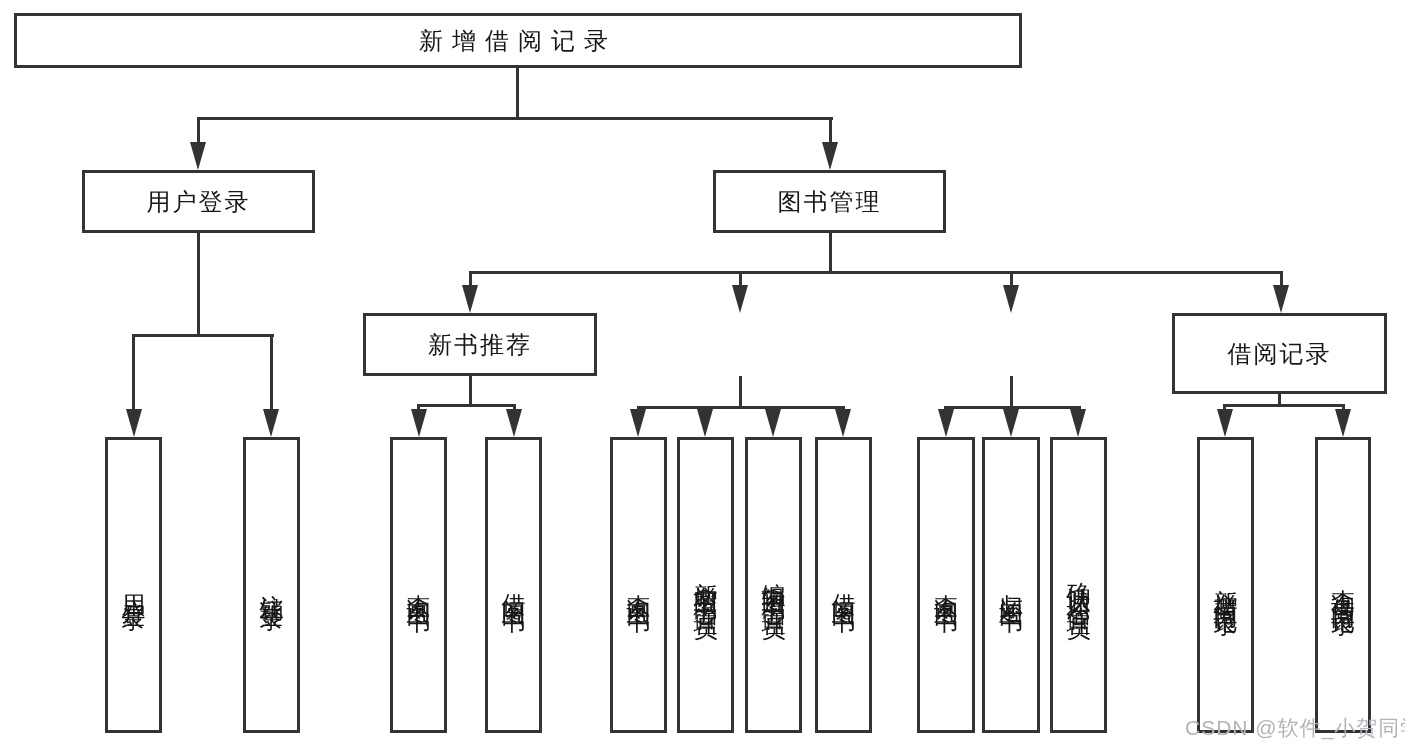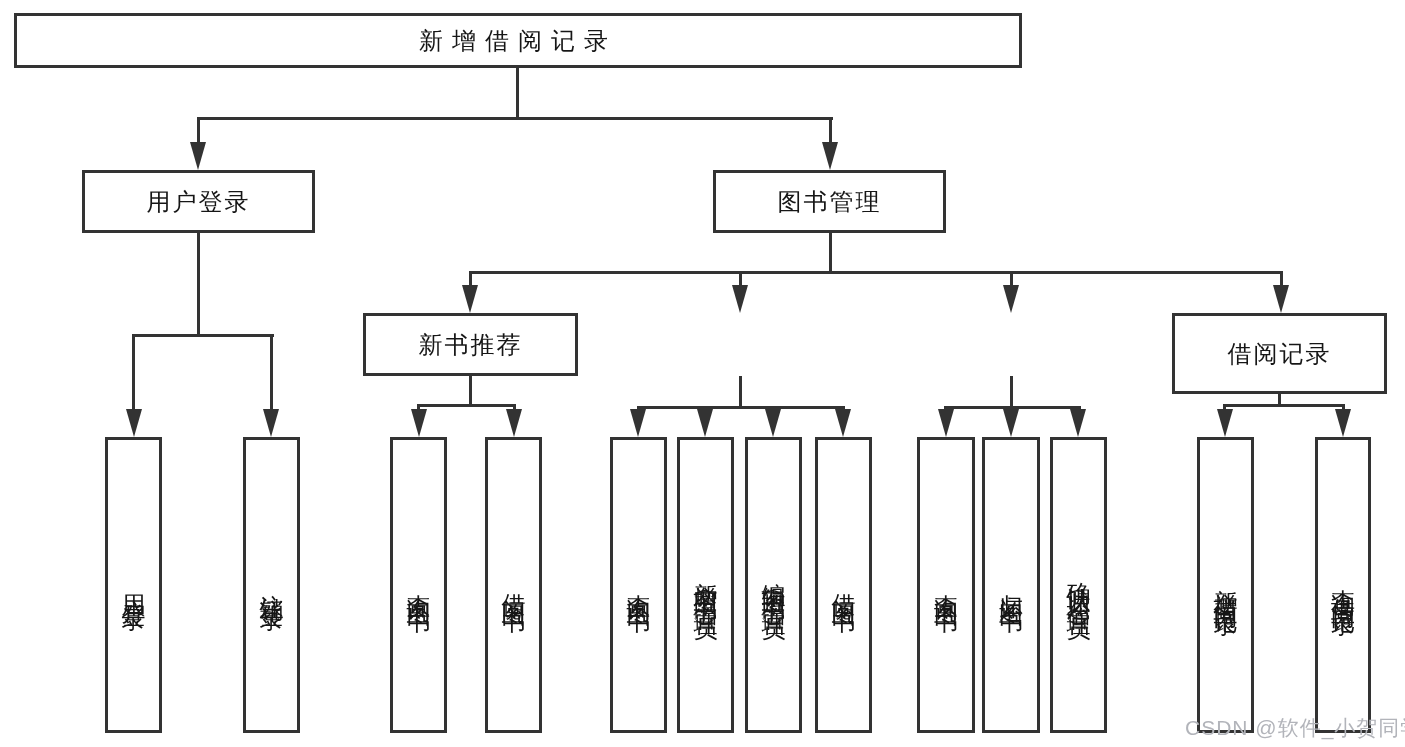--- a/index.html
+++ b/index.html
@@ -80,21 +80,21 @@
   <div class="ln" style="left:469px;top:271px;width:814px;height:3px"></div>
   <div class="ln" style="left:469px;top:271px;width:3px;height:20px"></div>
   <div class="ln" style="left:739px;top:271px;width:3px;height:20px"></div>
   <div class="ln" style="left:1010px;top:271px;width:3px;height:20px"></div>
   <div class="ln" style="left:1280px;top:271px;width:3px;height:20px"></div>
   <div class="arr" style="left:462px;top:285px"></div>
   <div class="arr" style="left:732px;top:285px"></div>
   <div class="arr" style="left:1003px;top:285px"></div>
   <div class="arr" style="left:1273px;top:285px"></div>
 
-  <div class="box" style="left:363px;top:313px;width:215px;height:63px">新书推荐</div>
+  <div class="box" style="left:363px;top:313px;width:234px;height:63px">新书推荐</div>
   <div class="box" style="left:1172px;top:313px;width:215px;height:81px">借阅记录</div>
 
   <div class="ln" style="left:469px;top:376px;width:3px;height:31px"></div>
   <div class="ln" style="left:417px;top:404px;width:99px;height:3px"></div>
   <div class="ln" style="left:417px;top:404px;width:3px;height:12px"></div>
   <div class="ln" style="left:513px;top:404px;width:3px;height:12px"></div>
   <div class="arr" style="left:411px;top:409px"></div>
   <div class="arr" style="left:506px;top:409px"></div>
 
   <div class="ln" style="left:739px;top:376px;width:3px;height:33px"></div>

